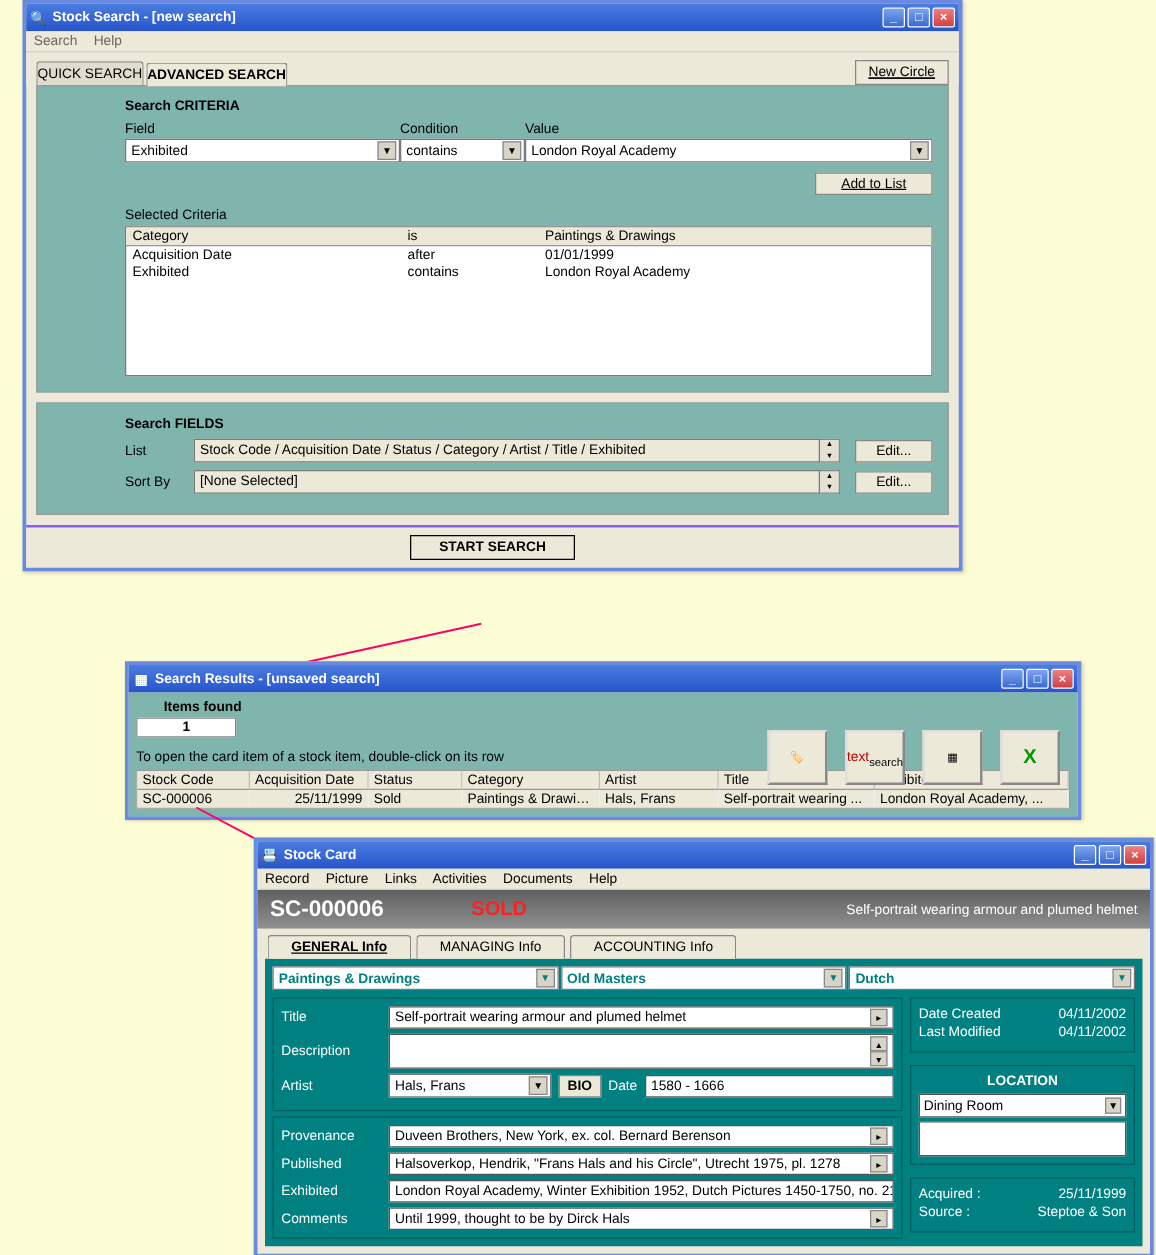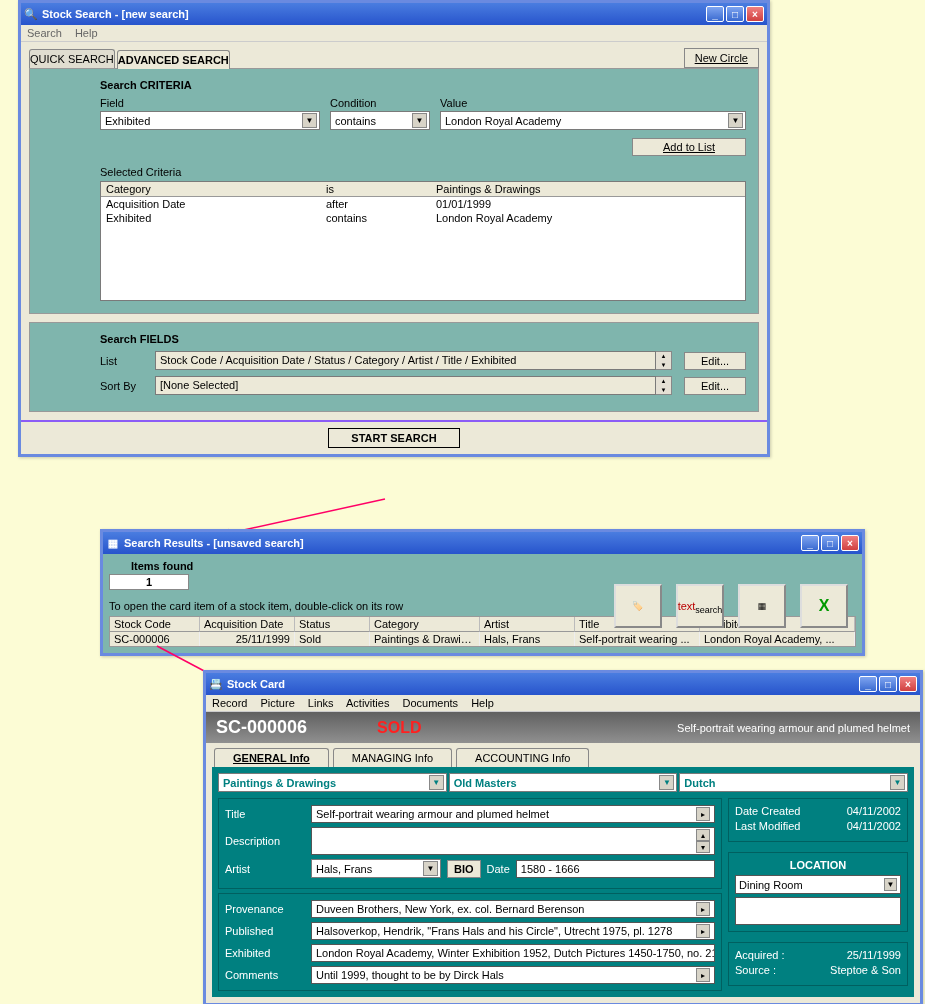--- a/index.html
+++ b/index.html
@@ -20,21 +20,21 @@
   
   #w1 { left: 18px; top: 0; width: 752px; }
   .tabs-row { display:flex; align-items:flex-end; padding: 6px 8px 0 8px; background:#ece9d8; }
   .tab { border:1px solid #888; border-bottom:none; border-radius:3px 3px 0 0; padding:3px 0; background:#ece9d8; margin-right:2px; cursor:default;}
   .tab.inactive { background:#e0ddd0; color:#000;}
   .tab.active { font-weight:bold; background:#ece9d8; position:relative; top:1px;}
   .rightlink { margin-left:auto; border:1px solid #888; padding:3px 10px; background:#ece9d8; text-decoration:underline;}
   
   .panel { margin: 0 8px 8px 8px; border:1px solid #999; background:#7fb5ad; padding:10px 12px 12px 70px; }
   .plabel { font-weight:bold; color:#000; margin-bottom:6px;}
-  .row { display:flex; gap:10px; align-items:center;}
+  .row { display:flex; align-items:center;}
   .col { display:flex; flex-direction:column;}
   .fldlabel { color:#000; font-size:11px; margin-bottom:2px;}
   .cbox { background:#fff; border:1px solid #7a7a7a; display:flex; align-items:center; padding:0 2px 0 4px; height:19px; justify-content:space-between;}
   .cbox .arrow { width:15px; height:15px; background:#d8d4c8; border:1px solid #888; display:inline-flex; align-items:center; justify-content:center; font-size:8px;}
   .btn { border:1px solid #888; background:#ece9d8; padding:2px 14px; cursor:default; text-align:center;}
   .btn.underline { text-decoration:underline;}
   
   .critlist { background:#fff; border:1px solid #7a7a7a; height:120px; margin-top:3px; }
   .crithdr { background:#ece9d8; border-bottom:1px solid #999; display:grid; grid-template-columns: 220px 110px 1fr; padding:1px 5px;}
   .critrow { display:grid; grid-template-columns: 220px 110px 1fr; padding:1px 5px;}
@@ -132,21 +132,21 @@
       </div>
       <div class="col" style="flex:1">
         <span class="fldlabel">Value</span>
         <div class="cbox">
           <span>London Royal Academy</span>
             <span class="arrow">▼</span>
         </div>
       </div>
     </div>
     <div style="text-align:right; margin:8px 0 10px 0;">
-      <span class="btn underline" style="width:114px; display:inline-block;">Add to List</span>
+      <span class="btn underline" style="width:94px; display:inline-block;">Add to List</span>
     </div>
     <div class="fldlabel">Selected Criteria</div>
     <div class="critlist">
       <div class="crithdr">
         <span>Category</span>
         <span>is</span>
         <span>Paintings &amp; Drawings</span>
       </div>
       <div class="critrow">
         <span>Acquisition Date</span>

